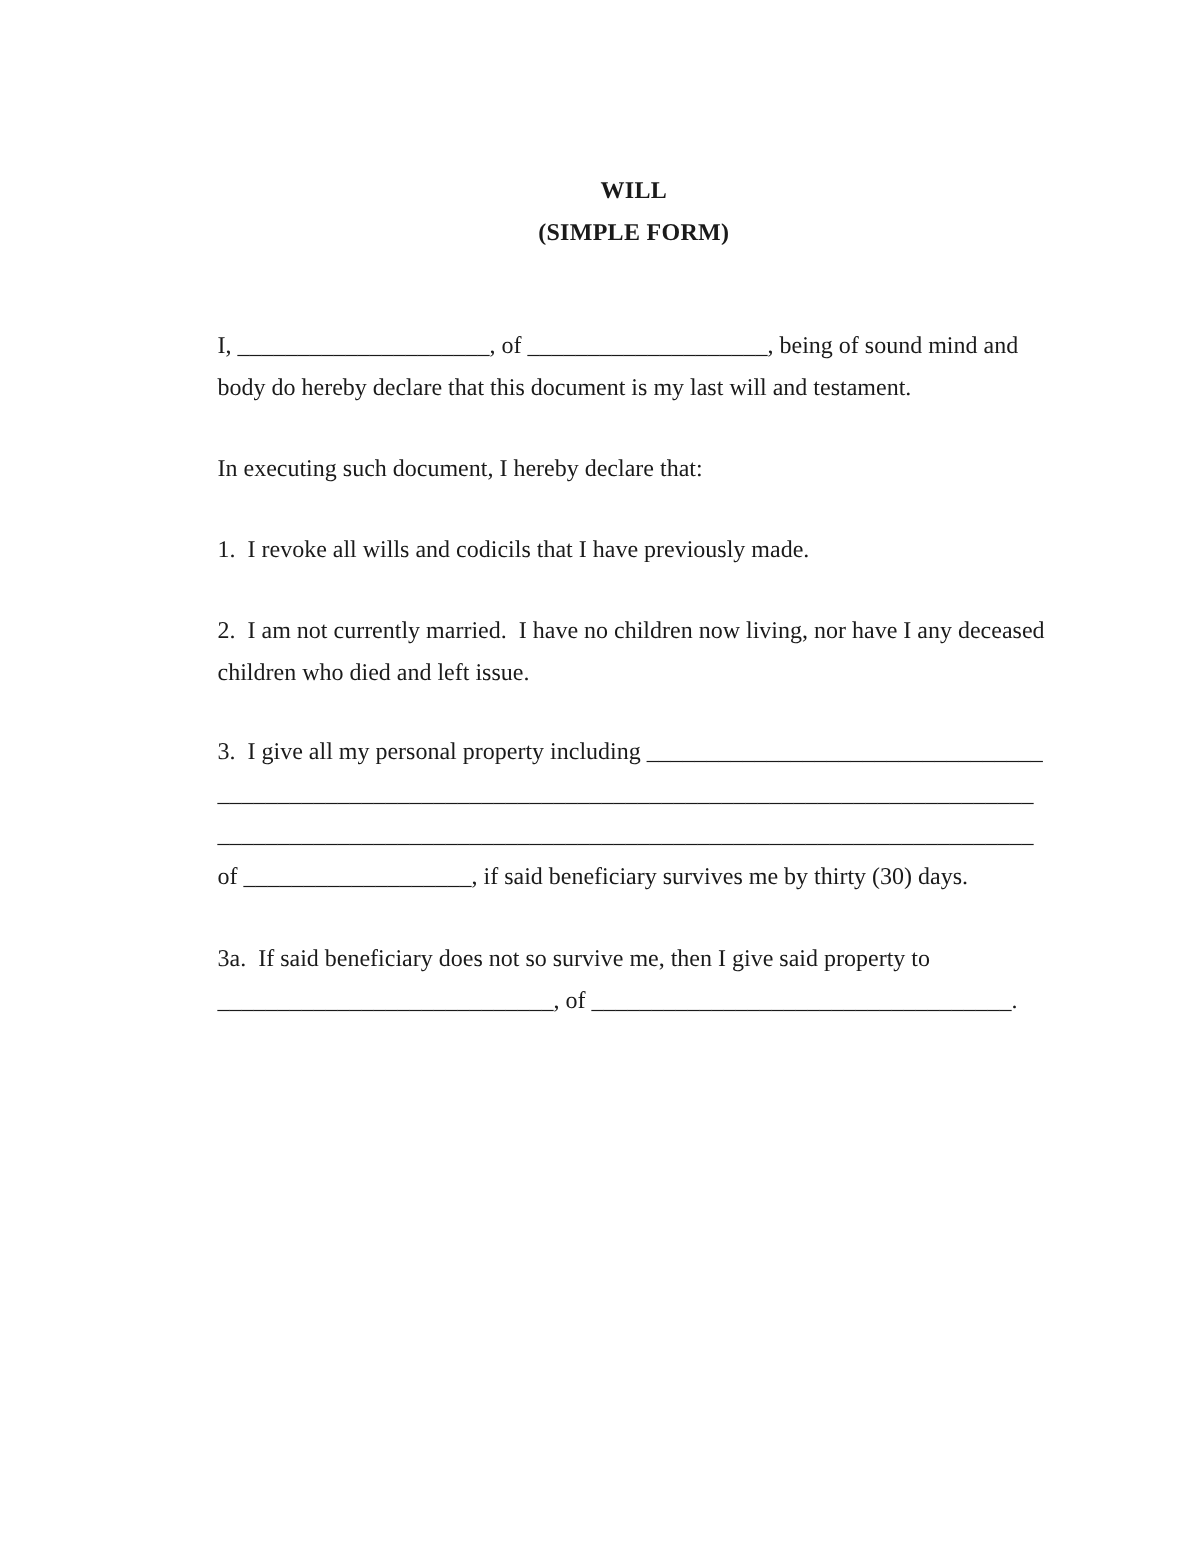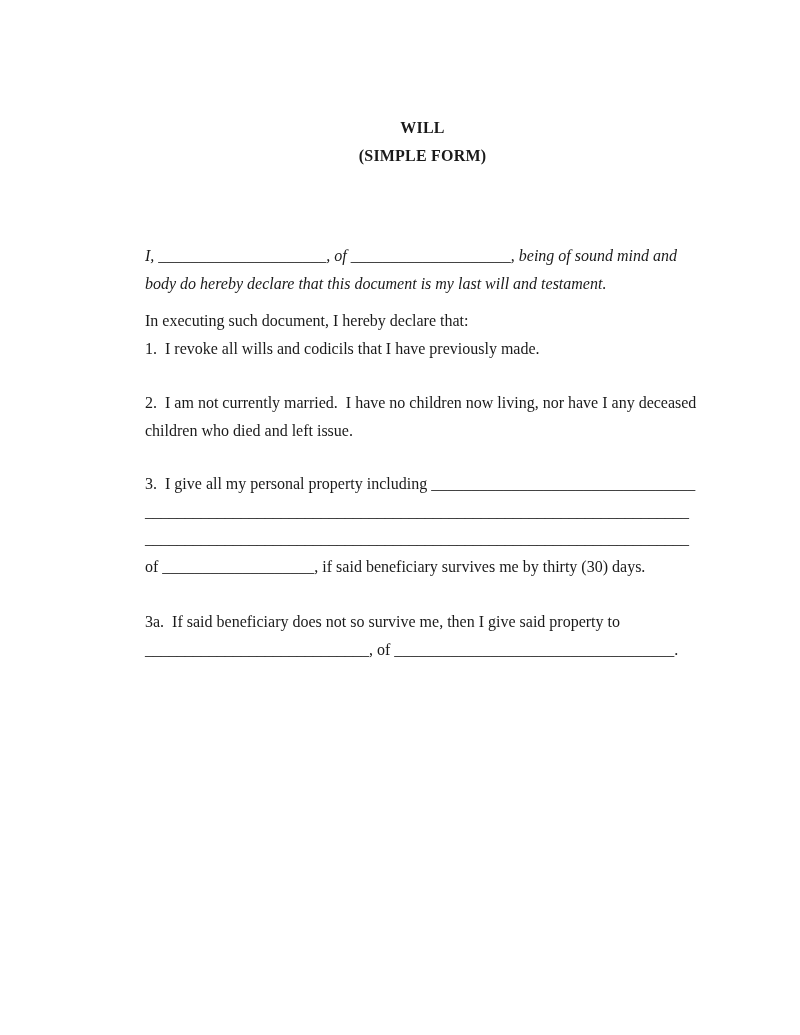--- a/index.html
+++ b/index.html
@@ -25,23 +25,23 @@
     line-height: 27.5px;
     white-space: pre;
   }
   .title-line {
     text-align: center;
     font-weight: bold;
     letter-spacing: 0.2px;
   }
   .heading-line   { margin-top: 54px; }
   .name-blank-line{ margin-top: 21px; }
-  .intro-para     { margin-top: 73px; font-style: italic; }
-  .declare-para   { margin-top: 10px; }
-  .clause1-para   { }
+  .intro-para     { margin-top: 48px; }
+  .declare-para   { margin-top: 27px; }
+  .clause1-para   { margin-top: 26px; }
   .clause2-para   { margin-top: 27px; }
   .clause3-para   { margin-top: 26px; }
   .clause3a-para  { margin-top: 28px; }
 </style>
 </head>
 <body>
 
 <div class="page">
   <div class="content">
 

